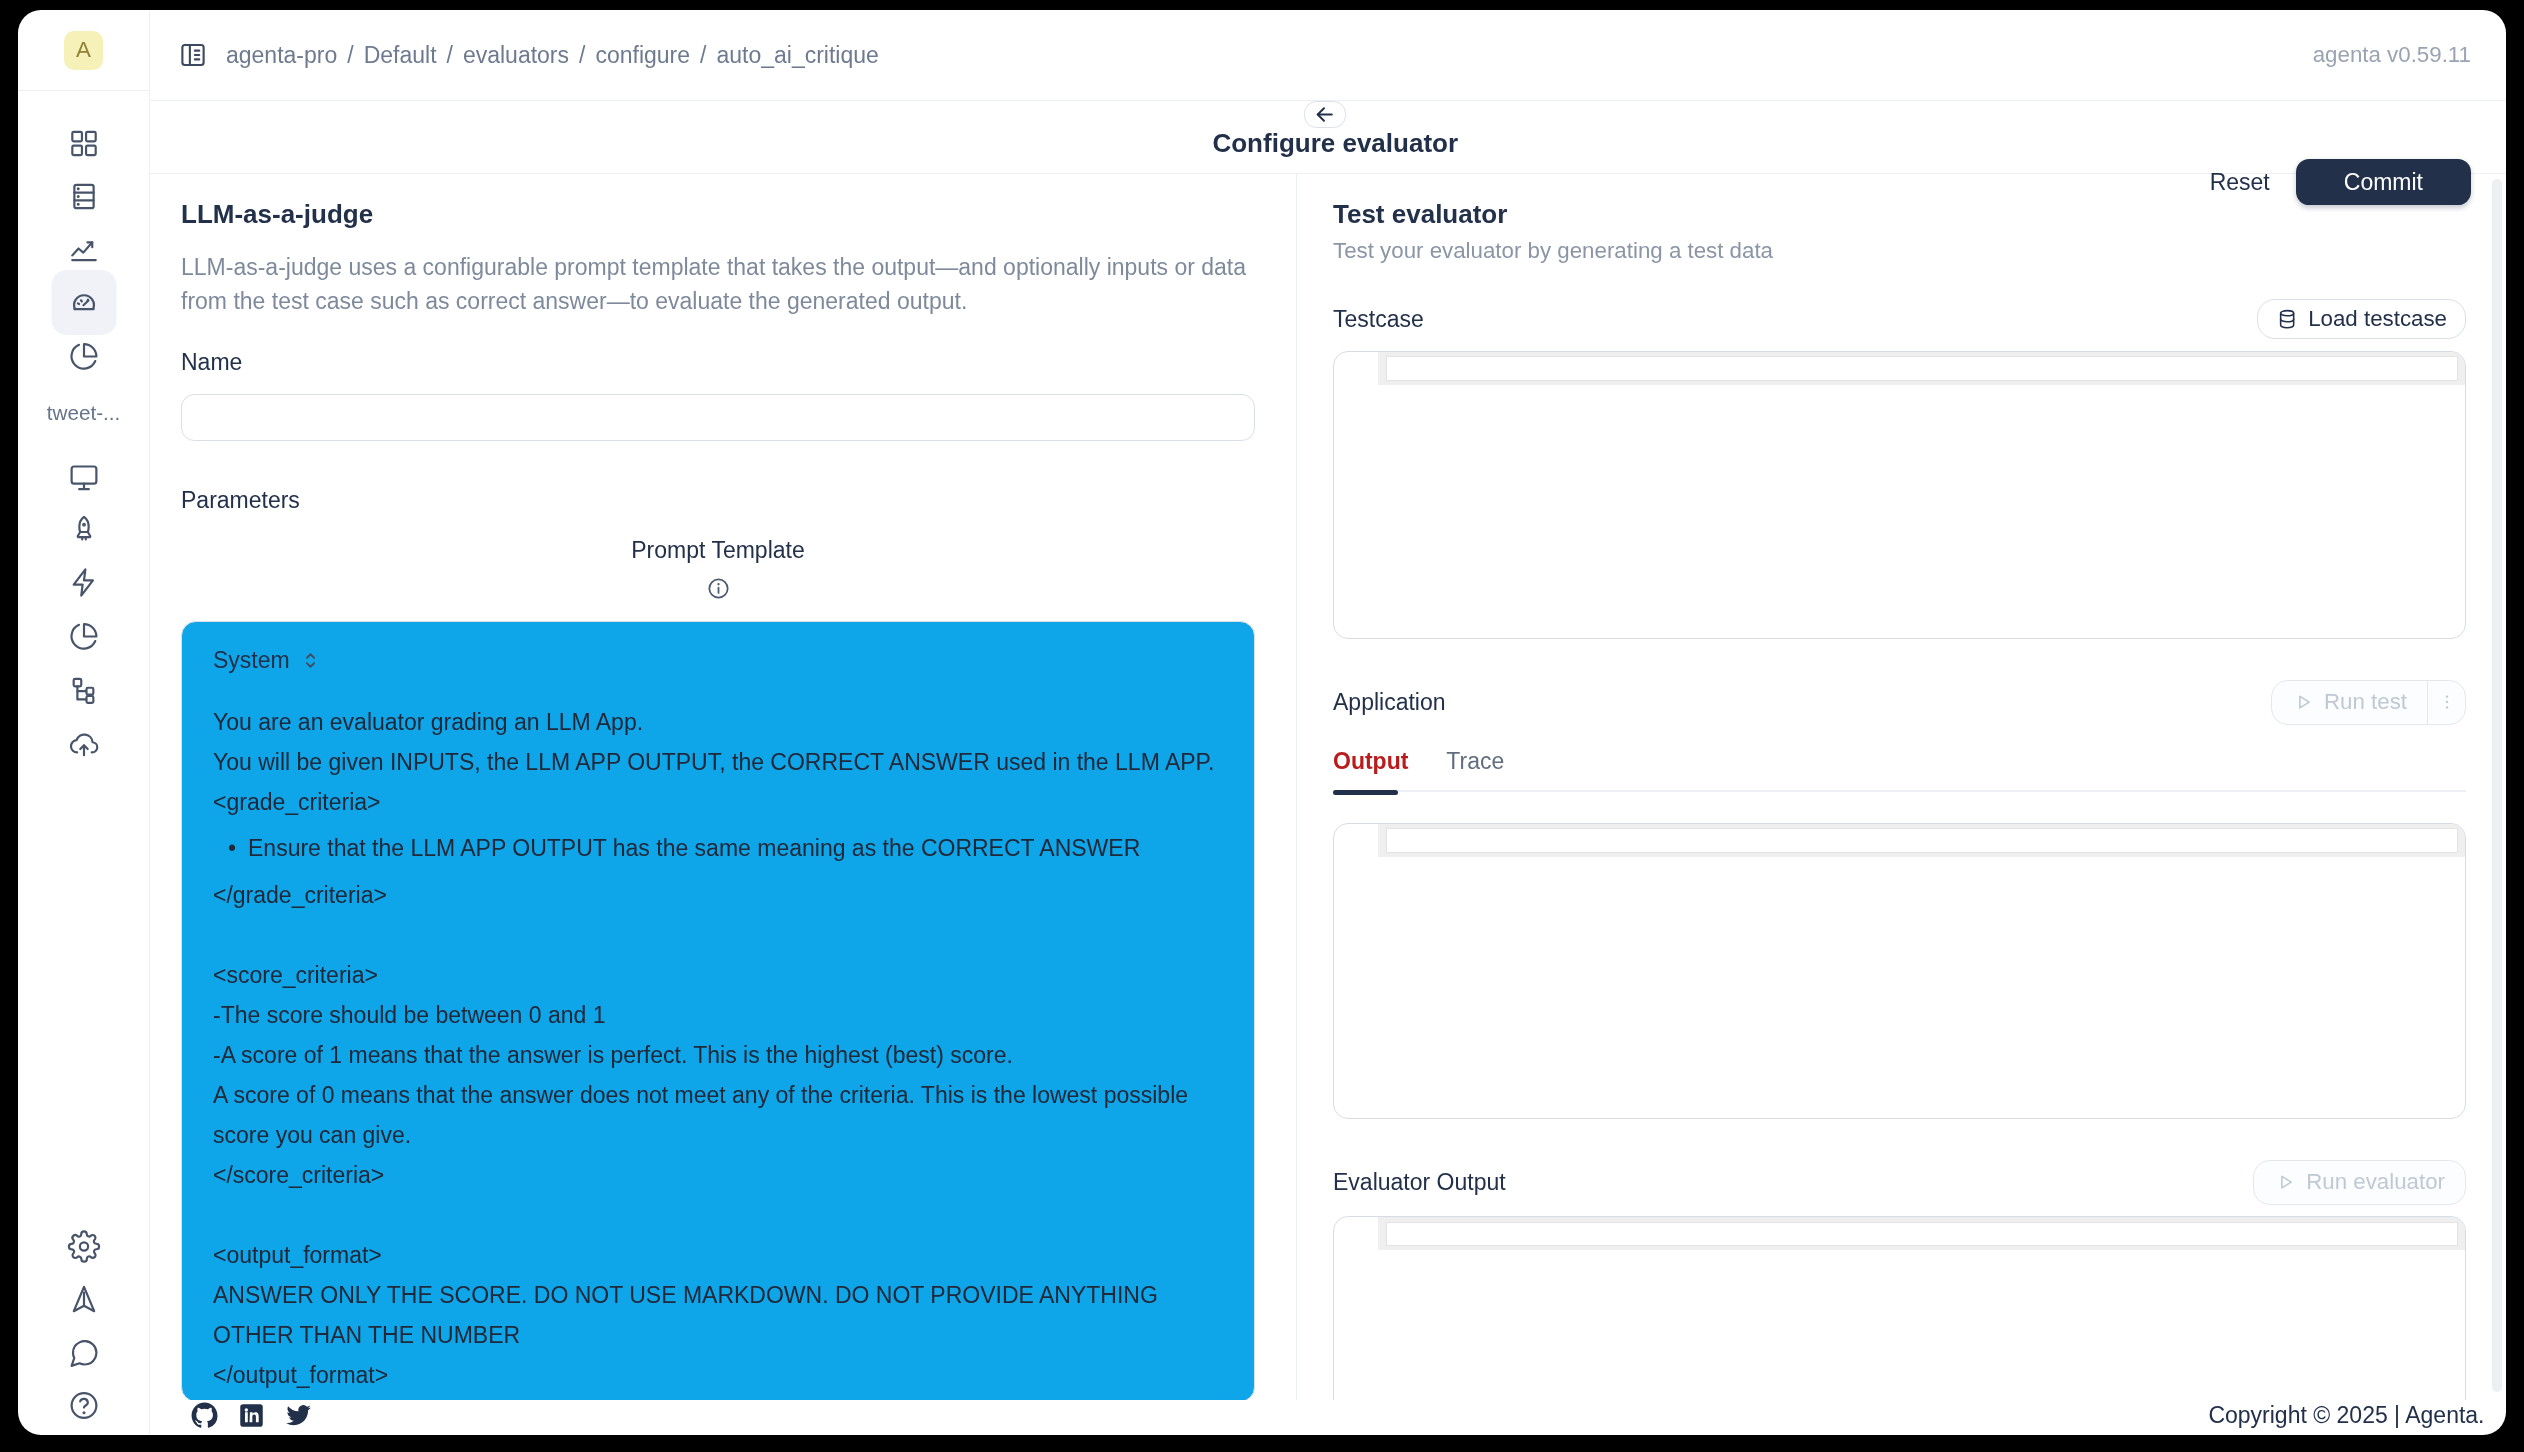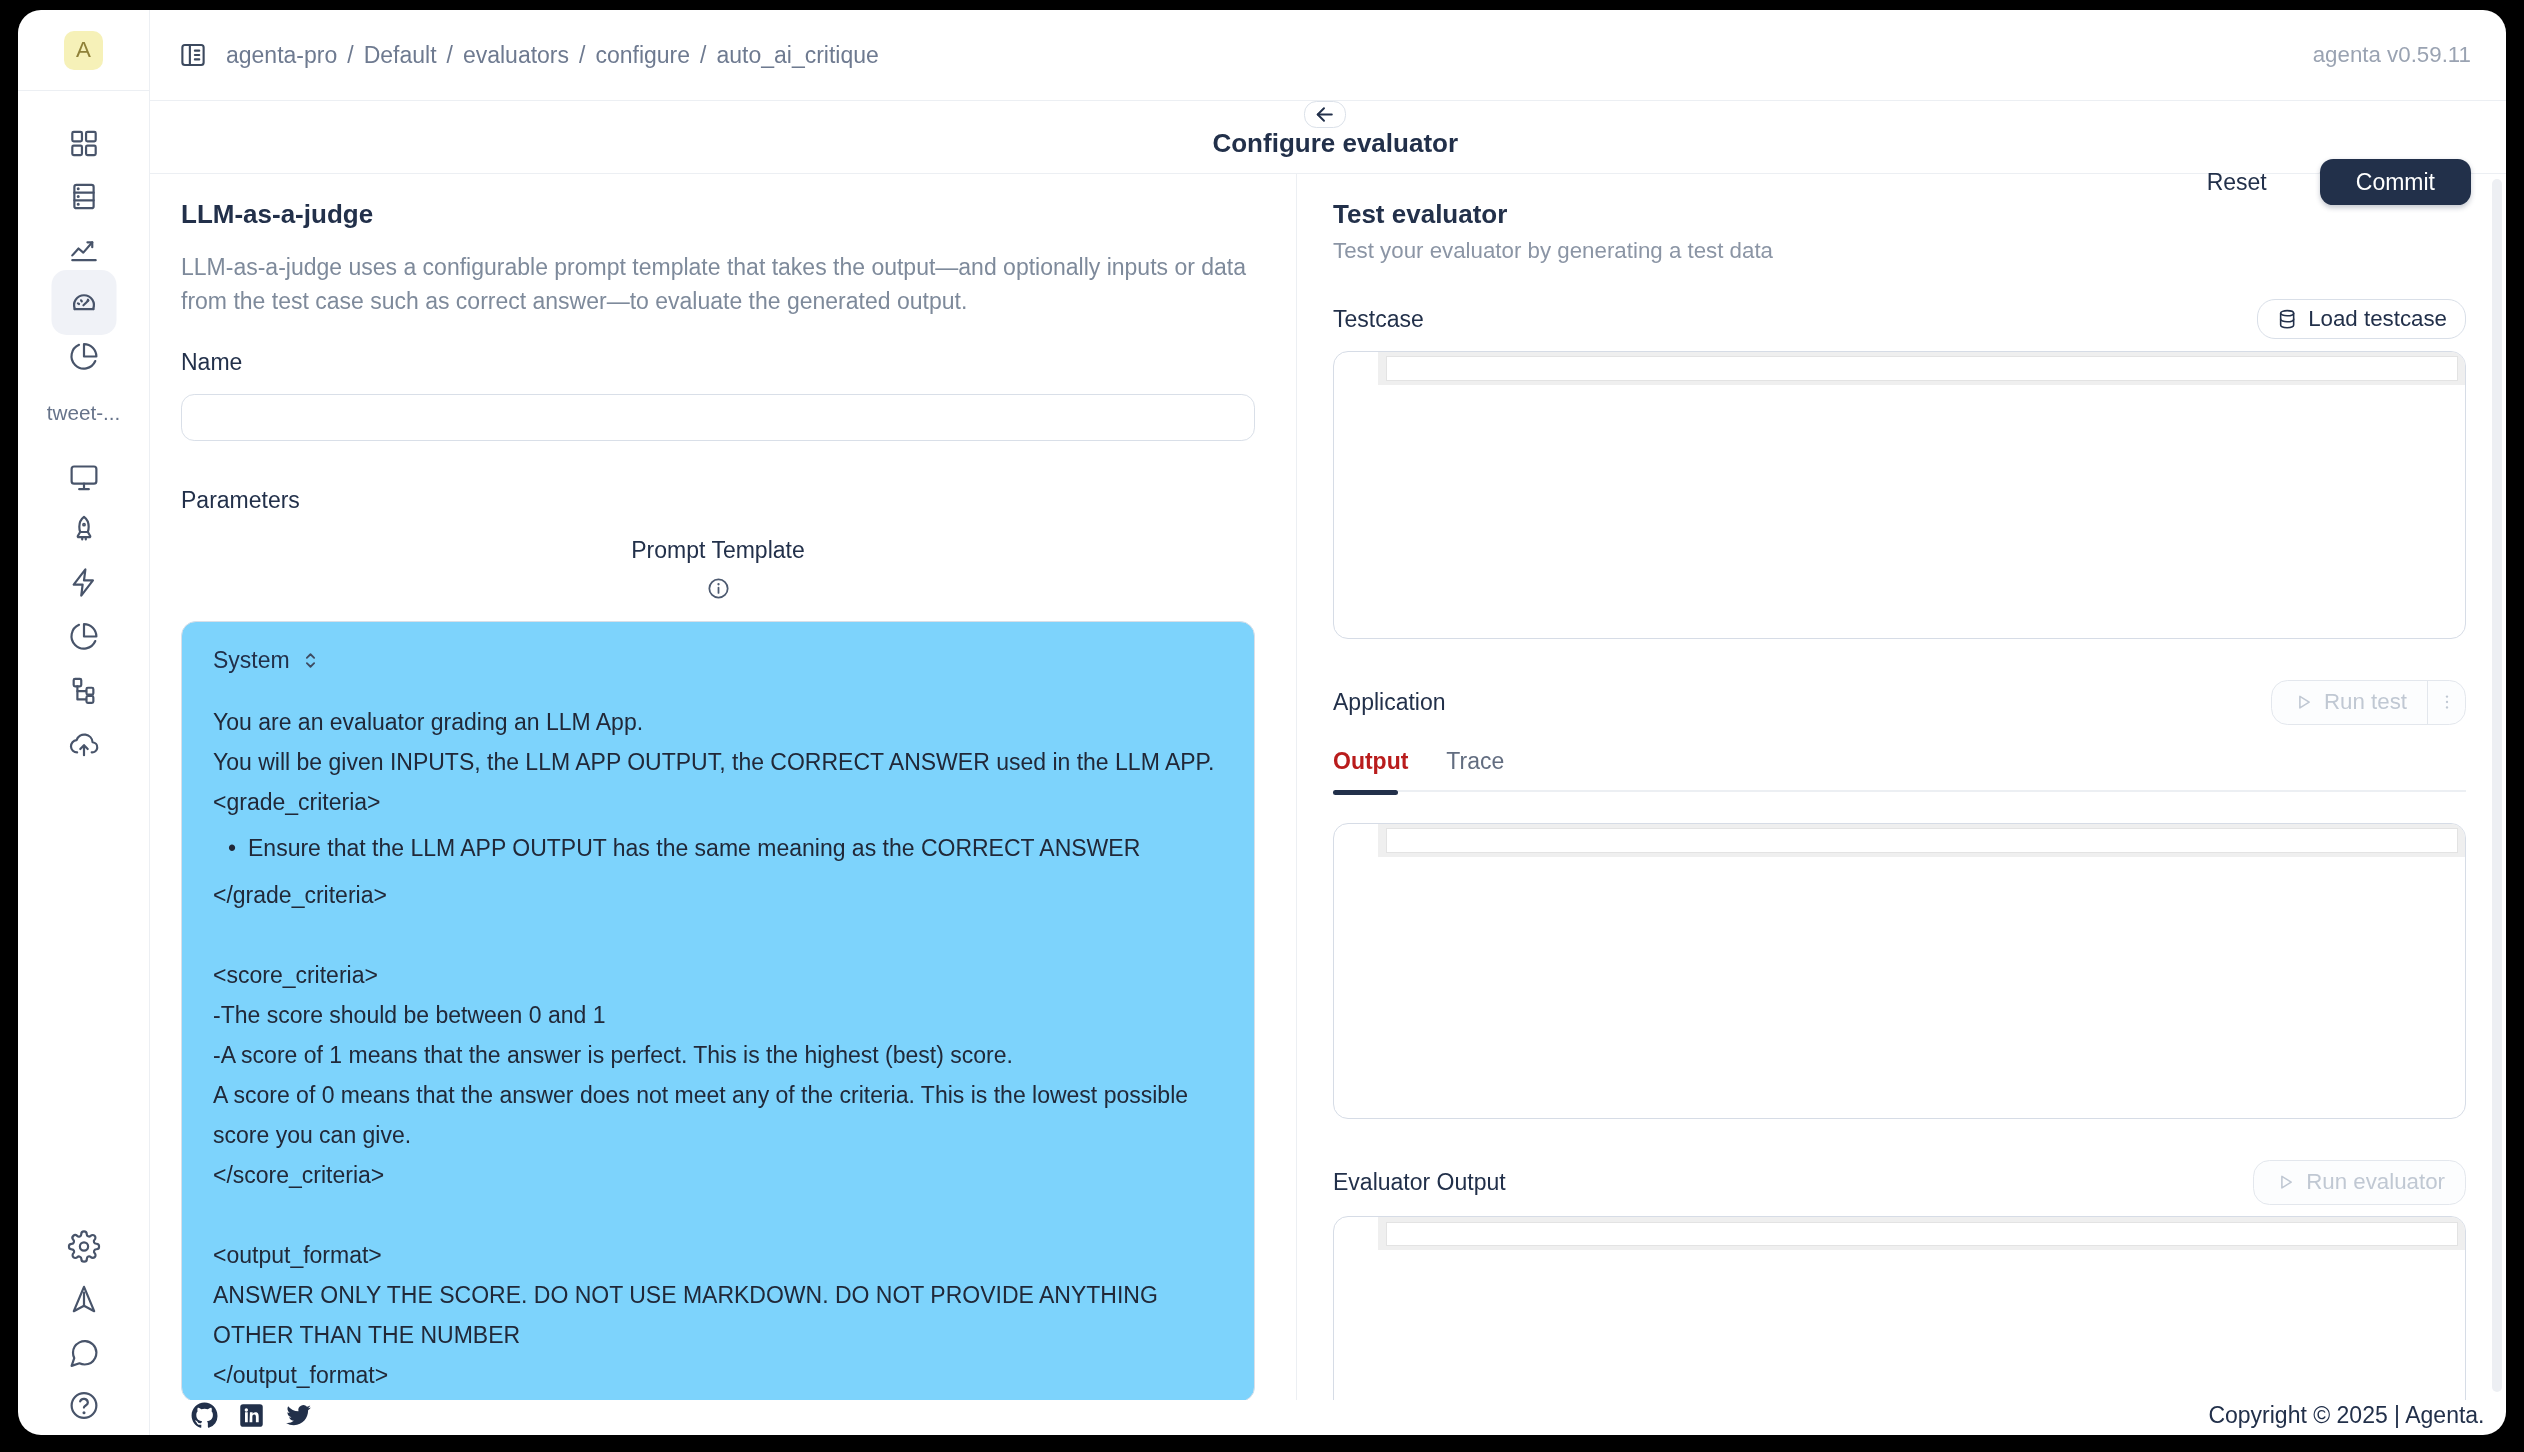--- a/index.html
+++ b/index.html
@@ -30,40 +30,40 @@
   .version { margin-left:auto; font-size:22.3px; color:#9aa3b2; }
 
   .page-header { height:73px; flex-shrink:0; border-bottom:1.7px solid #eceff3; display:flex; align-items:center; padding:0 35px 0 28px;flex-direction:column; }
   .back-btn { width:42px; height:42px; border:1.7px solid #dbe1e9; border-radius:12.4px; background:#fff; display:flex;
               align-items:center; justify-content:center; cursor:pointer; }
   .back-btn svg { width:25px; height:25px; stroke:#22304a; fill:none; stroke-width:1.9; stroke-linecap:round; stroke-linejoin:round; }
   .page-title { margin-left:21.5px; font-size:26px; font-weight:600; color:#22304a; }
   .hdr-actions { margin-left:auto; display:flex; align-items:center; gap:26px; }
   .reset-btn { font-size:23px; color:#22304a; background:none; border:none; font-family:inherit; cursor:pointer; }
   .commit-btn { background:#22304a; color:#fff; font-size:23px; font-family:inherit; border:none; border-radius:13.2px;
-                height:46px; padding:0 36px; cursor:pointer; box-shadow:0 2.5px 5px rgba(34,48,74,.25);margin-left:27px; }
+                height:46px; padding:0 48px; cursor:pointer; box-shadow:0 2.5px 5px rgba(34,48,74,.25); }
 
   .content { flex:1; min-height:0; display:flex; position:relative; }
   .pane-left { width:1147px; flex-shrink:0; border-right:1.7px solid #eceff3; padding:25px 41px 0 31px; overflow:hidden; }
   .pane-right { flex:1; padding:25px 40px 0 36px; overflow:hidden; position:relative; }
   .vscroll { position:absolute; right:4.1px; top:5px; bottom:8.3px; width:10px; border-radius:5px; background:#edeff3; }
 
   h2.sec-title { font-size:26px; font-weight:600; color:#22304a; }
 
   
   .desc { margin-top:20px; font-size:23px; line-height:34px; color:#7e8a9b; margin-bottom:31px; }
   .field-label { font-size:23px; color:#22304a; margin-bottom:18px; }
   .name-input { width:100%; height:47px; border:1.7px solid #d9dfe8; border-radius:13.2px; font-size:22.3px; color:#22304a;
                 padding:0 16.5px; font-family:inherit; outline:none; background:#fff; margin-bottom:46px; }
   .params-label { font-size:23px; font-weight:500; color:#22304a; margin-bottom:23px; }
   .tpl-row { display:flex; align-items:center; gap:11.6px; margin-bottom:20px;flex-direction:column; }
   .tpl-row .lbl { font-size:23px; color:#22304a; }
   .tpl-row svg { width:25px; height:25px; stroke:#4d5a70; fill:none; stroke-width:1.7; stroke-linecap:round; cursor:pointer; }
 
-  .prompt-card { border:1.7px solid #d9dfe8; border-radius:15px; padding:25px 30px 0 31px; height:781px; overflow:hidden; background:#7dd3fc; }
+  .prompt-card { border:1.7px solid #d9dfe8; border-radius:15px; padding:25px 30px 0 31px; height:781px; overflow:hidden; background:#0ea5e9; }
   .role-row { display:flex; align-items:center; gap:8.3px; margin-bottom:28px; cursor:pointer; width:max-content; }
   .role-row .role { font-size:23px; font-weight:500; color:#22304a; }
   .role-row svg { width:25px; height:25px; stroke:#3e4b61; fill:none; stroke-width:1.7; stroke-linecap:round; stroke-linejoin:round; }
   .prompt { font-size:23px; line-height:40px; color:#212838; }
   .pline { min-height:40px; }
   .pbullet { position:relative; padding-left:35px; margin:6.6px 0; }
   .pbullet::before { content:"•"; position:absolute; left:15px; }
   .card-frag { margin-top:23px; border:1.7px solid #d9dfe8; border-radius:15px; height:182px; background:#fff; }
 
   

